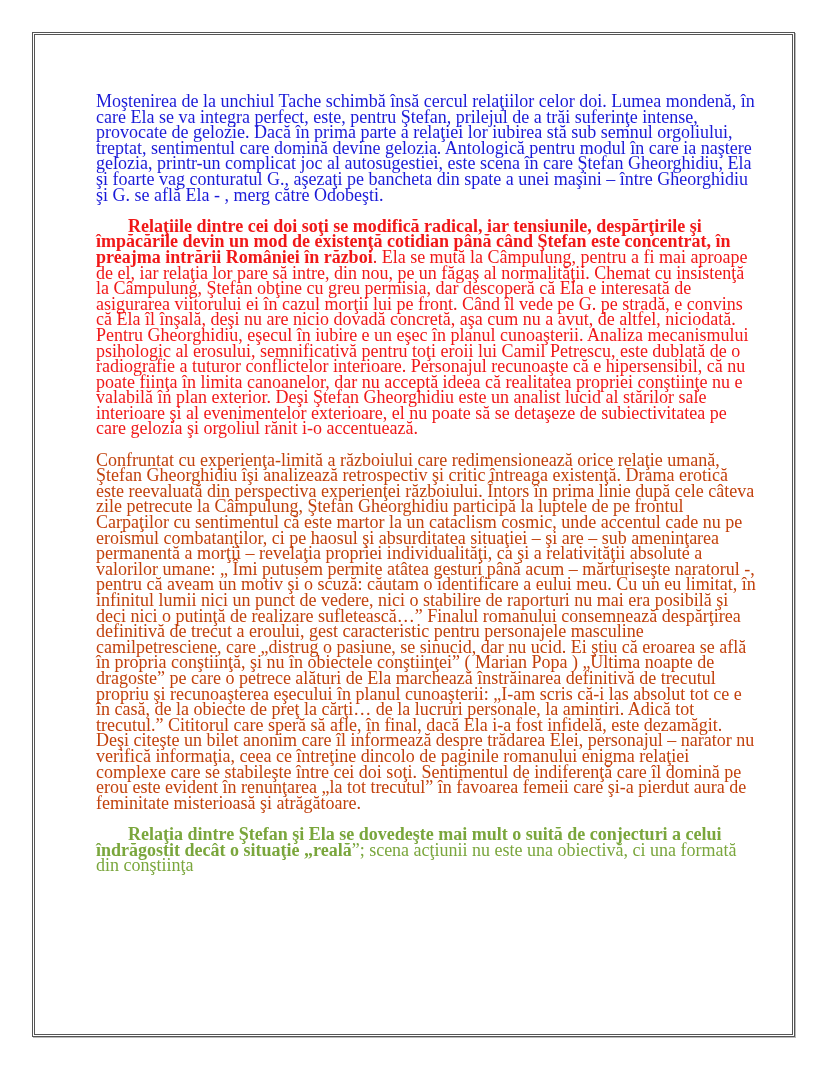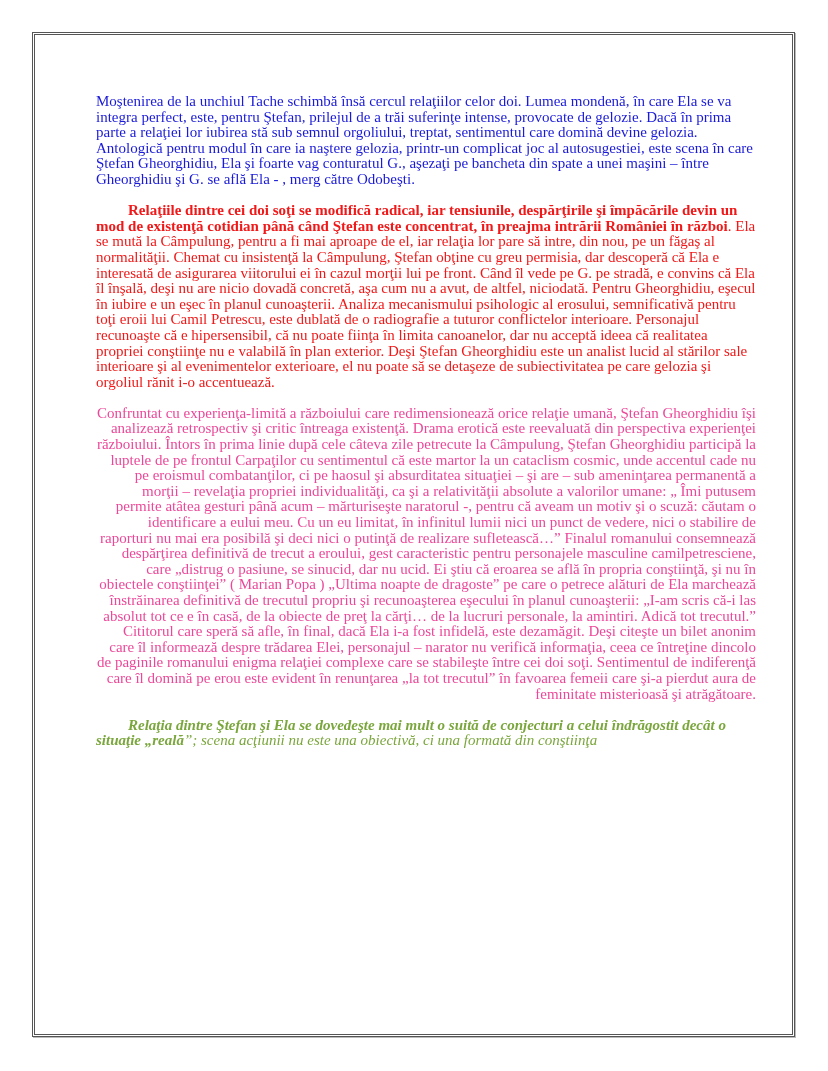--- a/index.html
+++ b/index.html
@@ -22,30 +22,30 @@
       border: 3px double #555555;
       box-shadow: 1px 1px 0 #bbbbbb;
       background: #ffffff;
     }
     .page-content {
       position: absolute;
       left: 96px;
       top: 94px;
       width: 660px;
       font-family: "Liberation Serif", serif;
-      font-size: 15px;
+      font-size: 18px;
       line-height: 15.6px;
     }
     .para {
       margin: 0 0 15.6px 0;
     }
     .blue { color: #1a1ad8; }
     .red { color: #f01818; }
-    .green { color: #ec4899; text-align: right; }
-    .olive { color: #7aa63c; font-style: italic; }
+    .green { color: #c2410c; }
+    .olive { color: #7aa63c; }
     .bold { font-weight: bold; margin-left: 32px; }
   </style>
 </head>
 <body>
 
 <div class="page-frame"></div>
 
 <div class="page-content">
   <p class="para blue">
     <span>Moştenirea de la unchiul Tache schimbă însă cercul relaţiilor celor doi. Lumea mondenă, în care Ela se va integra perfect, este, pentru Ştefan, prilejul de a trăi suferinţe intense, provocate de gelozie. Dacă în prima parte a relaţiei lor iubirea stă sub semnul orgoliului, treptat, sentimentul care domină devine gelozia. Antologică pentru modul în care ia naştere gelozia, printr-un complicat joc al autosugestiei, este scena în care Ştefan Gheorghidiu, Ela şi foarte vag conturatul G., aşezaţi pe bancheta din spate a unei maşini – între Gheorghidiu şi G. se află Ela - , merg către Odobeşti.</span>

